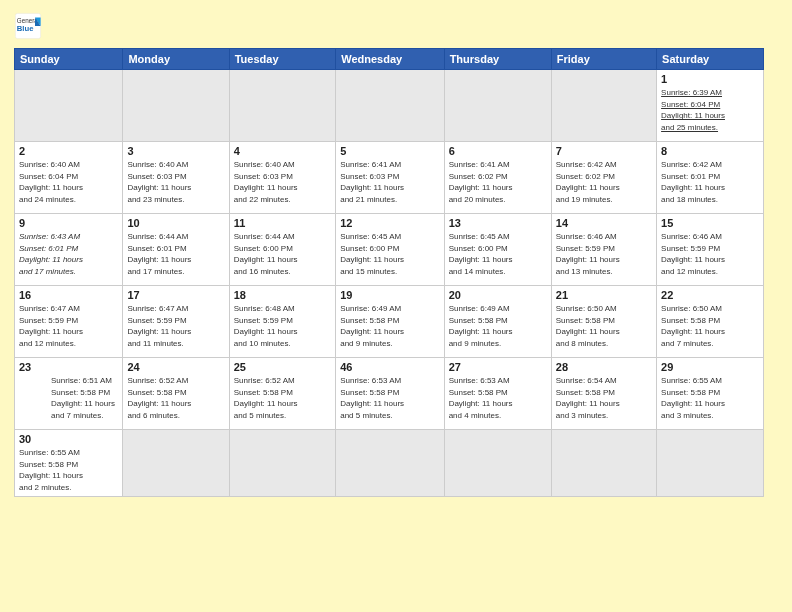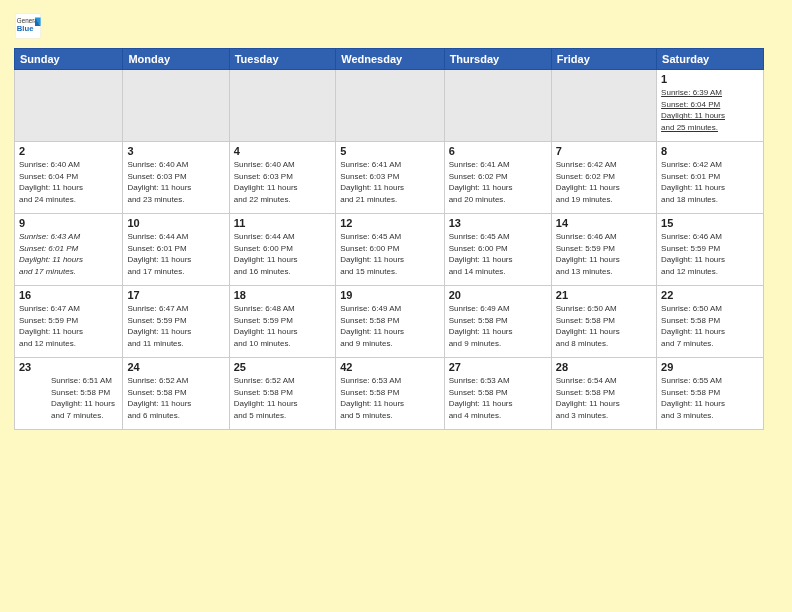--- a/index.html
+++ b/index.html
@@ -304,21 +304,21 @@
 and 6 minutes.</div>
           </td>
           <td>
             <span class="day-num">25</span>
             <div class="day-info" style="white-space: pre-line;">Sunrise: 6:52 AM
 Sunset: 5:58 PM
 Daylight: 11 hours
 and 5 minutes.</div>
           </td>
           <td>
-            <span class="day-num">42</span>
+            <span class="day-num">46</span>
             <div class="day-info" style="white-space: pre-line;">Sunrise: 6:53 AM
 Sunset: 5:58 PM
 Daylight: 11 hours
 and 5 minutes.</div>
           </td>
           <td>
             <span class="day-num">27</span>
             <div class="day-info" style="white-space: pre-line;">Sunrise: 6:53 AM
 Sunset: 5:58 PM
 Daylight: 11 hours
@@ -331,16 +331,31 @@
 Daylight: 11 hours
 and 3 minutes.</div>
           </td>
           <td>
             <span class="day-num">29</span>
             <div class="day-info" style="white-space: pre-line;">Sunrise: 6:55 AM
 Sunset: 5:58 PM
 Daylight: 11 hours
 and 3 minutes.</div>
           </td>
+        </tr>
+        <tr class="last-row">
+          <td>
+            <span class="day-num">30</span>
+            <div class="day-info" style="white-space: pre-line;">Sunrise: 6:55 AM
+Sunset: 5:58 PM
+Daylight: 11 hours
+and 2 minutes.</div>
+          </td>
+          <td class="gray"></td>
+          <td class="gray"></td>
+          <td class="gray"></td>
+          <td class="gray"></td>
+          <td class="gray"></td>
+          <td class="gray"></td>
         </tr>
       </tbody>
   </table>
 </div>
 
 </body></html>

